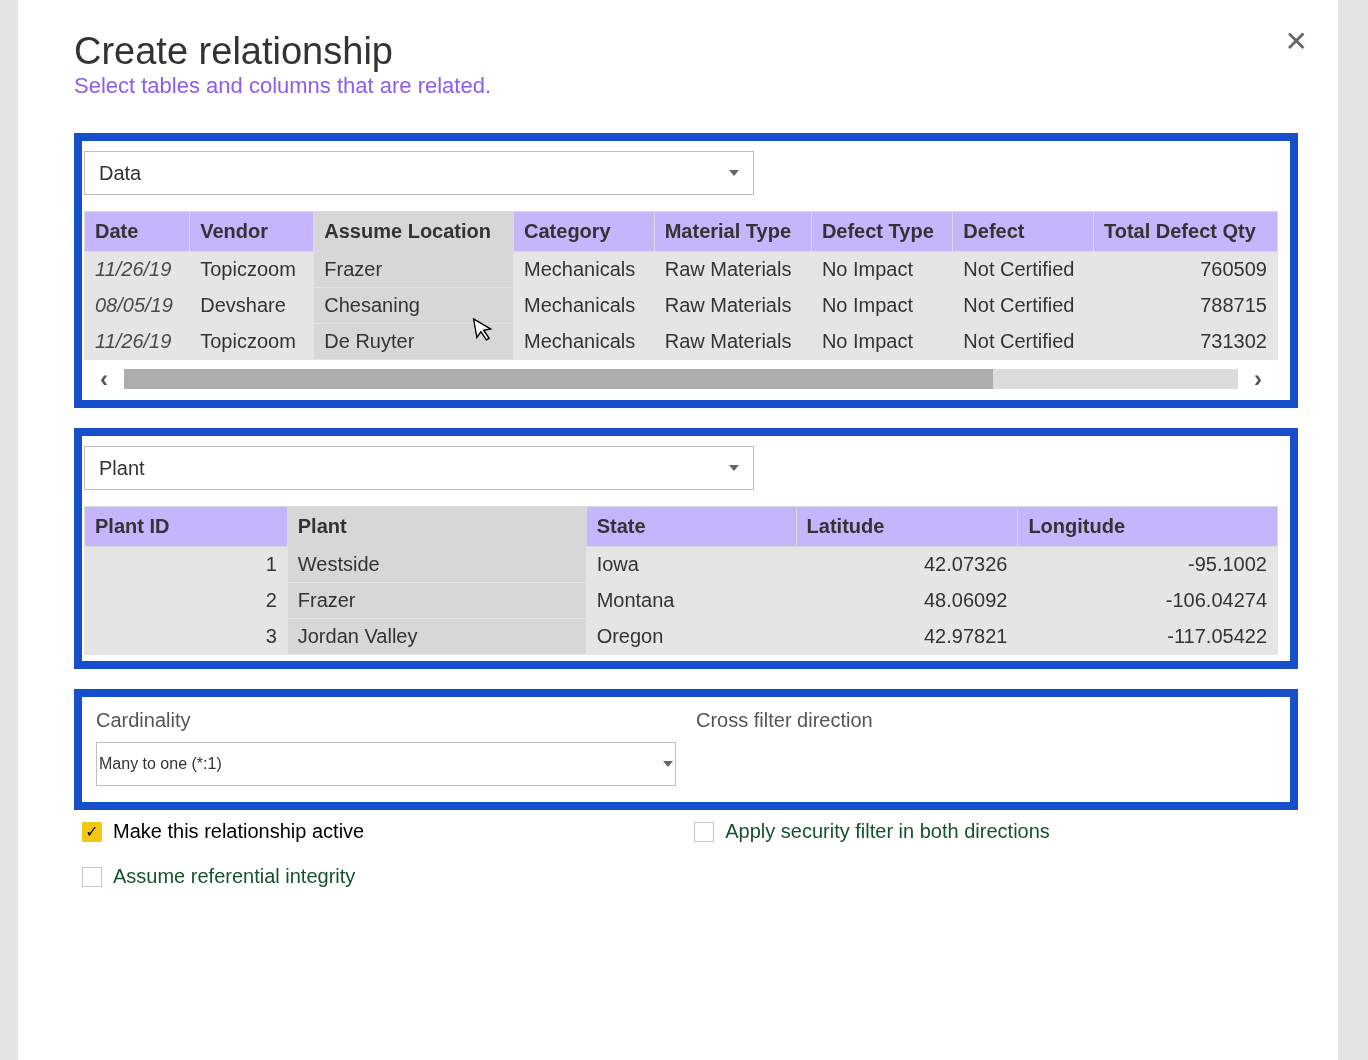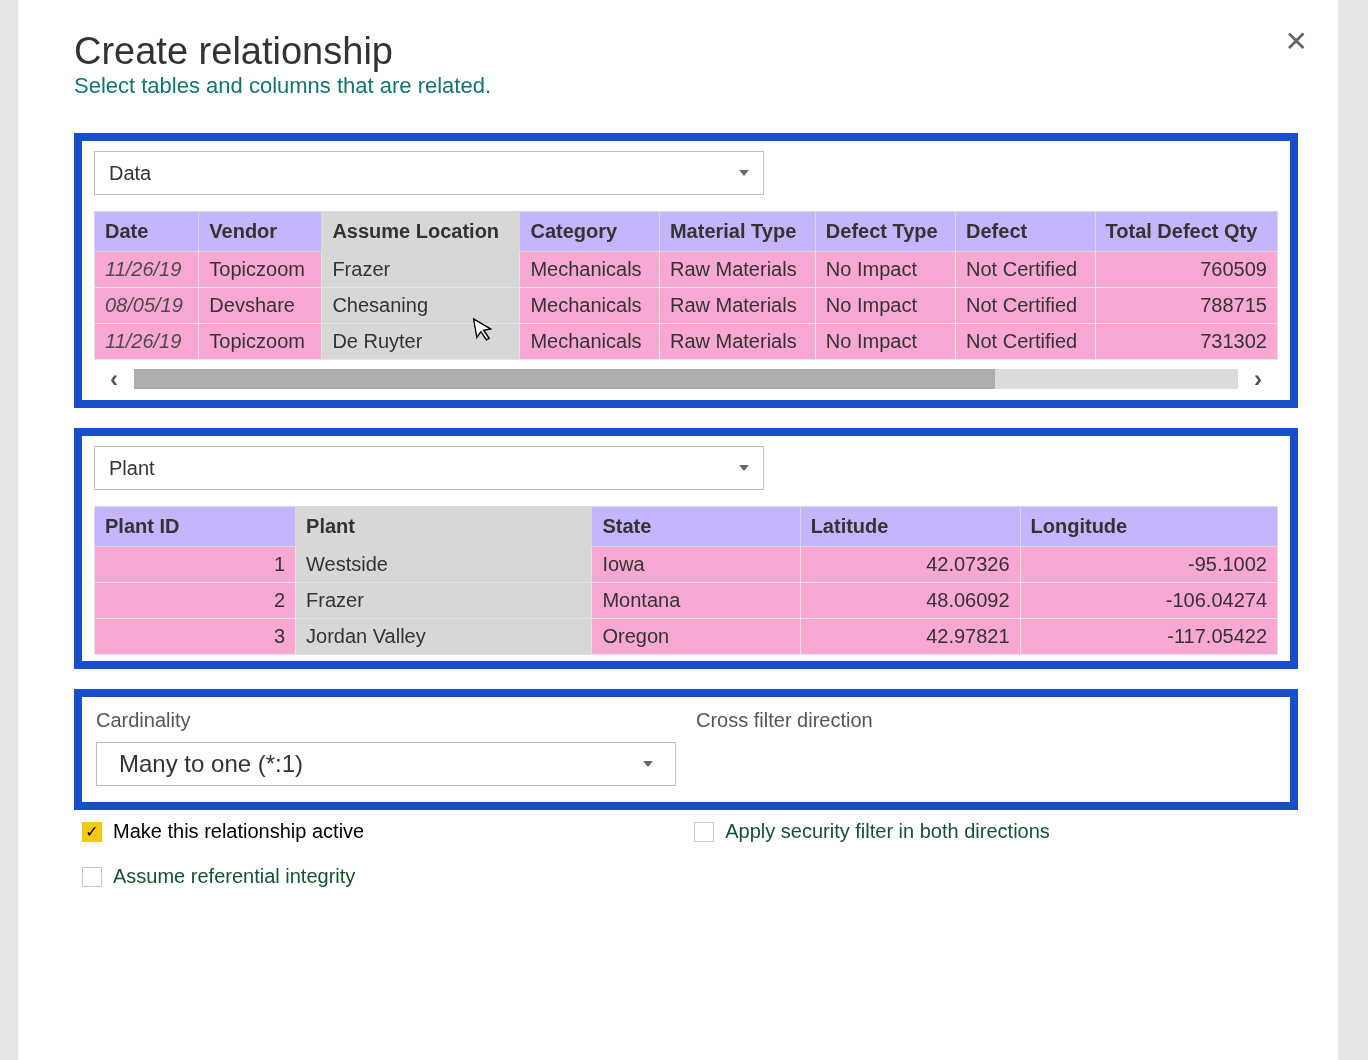--- a/index.html
+++ b/index.html
@@ -29,27 +29,27 @@
     cursor: pointer;
     line-height: 1;
   }
   .dlg-title {
     font-size: 38px;
     font-weight: 300;
     color: #333;
   }
   .dlg-subtitle {
     font-size: 22px;
-    color: #0f766e;
+    color: #8b5cf6;
     font-weight: 400;
     margin-bottom: 34px;
   }
   .highlight-box {
     border: 8px solid #174FCB;
-    padding: 10px 12px 6px 12px;
+    padding: 10px 12px 6px 2px;
     margin-bottom: 20px;
   }
   .table-select {
     display: flex;
     align-items: center;
     justify-content: space-between;
     width: 670px;
     height: 44px;
     border: 1px solid #bfbfbf;
     padding: 0 14px;
@@ -76,21 +76,21 @@
     font-weight: 600;
     background: #c4b5fd;
     border: 1px solid #d9d9d9;
     padding: 8px 10px;
     white-space: nowrap;
   }
   table.preview td {
     border: 1px solid #e4e4e4;
     padding: 6px 10px;
     white-space: nowrap;
-    background:#f9a8d4;
+    background:#e5e5e5;
   }
   .sel-col { background: #d7d7d7 !important; }
   .italic { font-style: italic; color:#4a4a4a; }
   .num-right { text-align: right; }
   .hscroll {
     display: flex;
     align-items: center;
     height: 30px;
     margin-top: 4px;
   }
@@ -126,22 +126,22 @@
     font-size: 20px;
     color: #555;
     margin-bottom: 10px;
   }
   .setting-select {
     display: flex;
     align-items: center;
     justify-content: space-between;
     height: 44px;
     border: 1px solid #bfbfbf;
-    padding: 0 22px;
-    font-size: 24px;
+    padding: 0 2px;
+    font-size: 16px;
     color:#333;
     cursor: pointer;
     background:#fff;
   }
   .checks {
     padding-left: 8px;
     display: flex;
     flex-direction: column;
     gap: 22px;
     margin-top: 6px;

